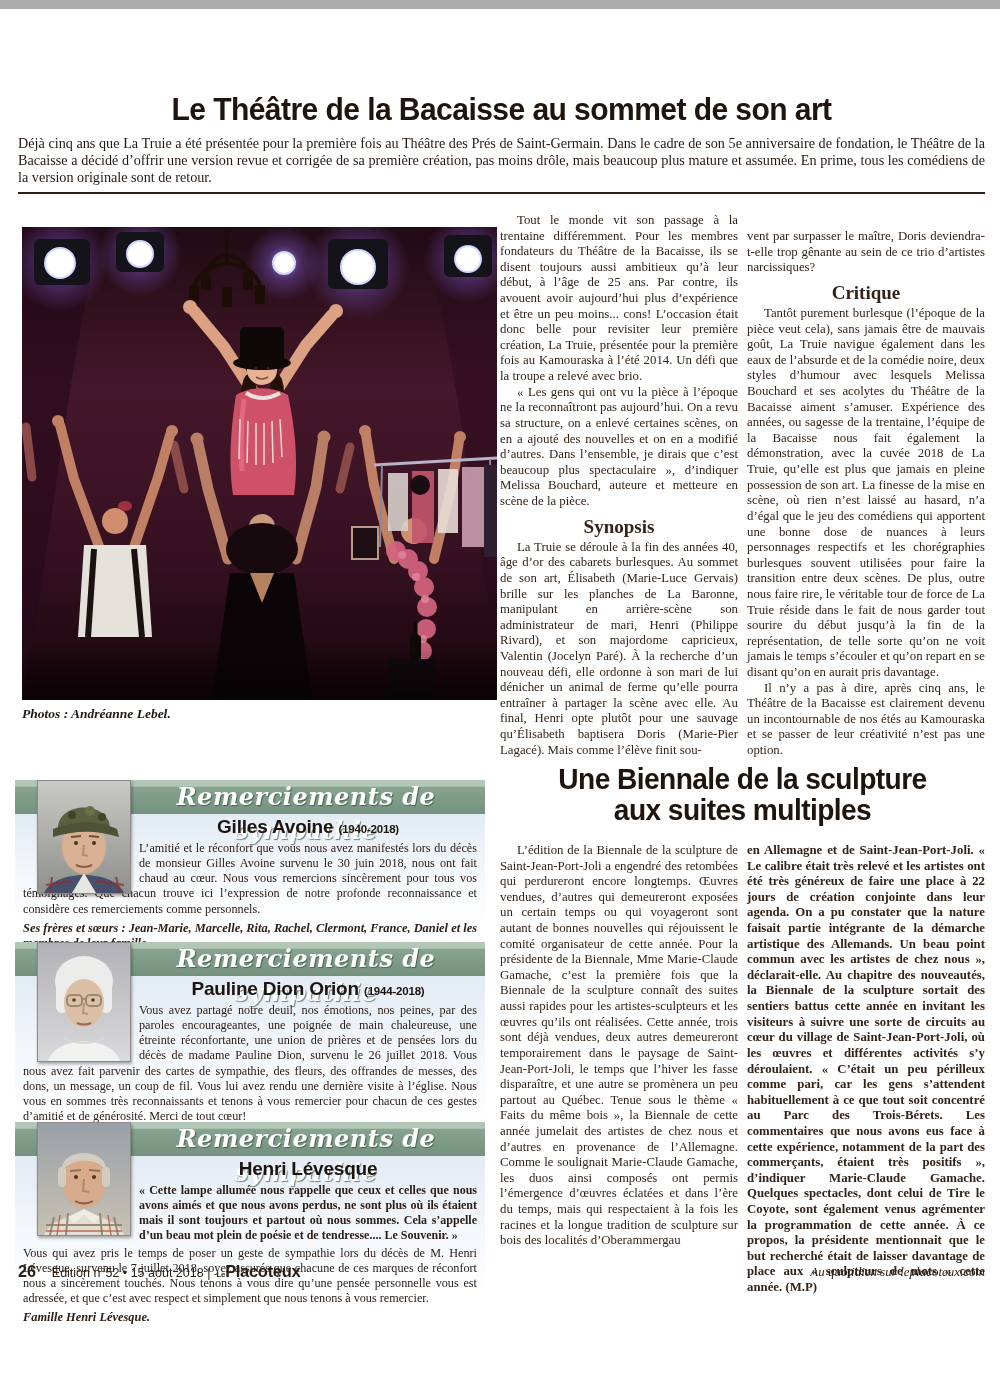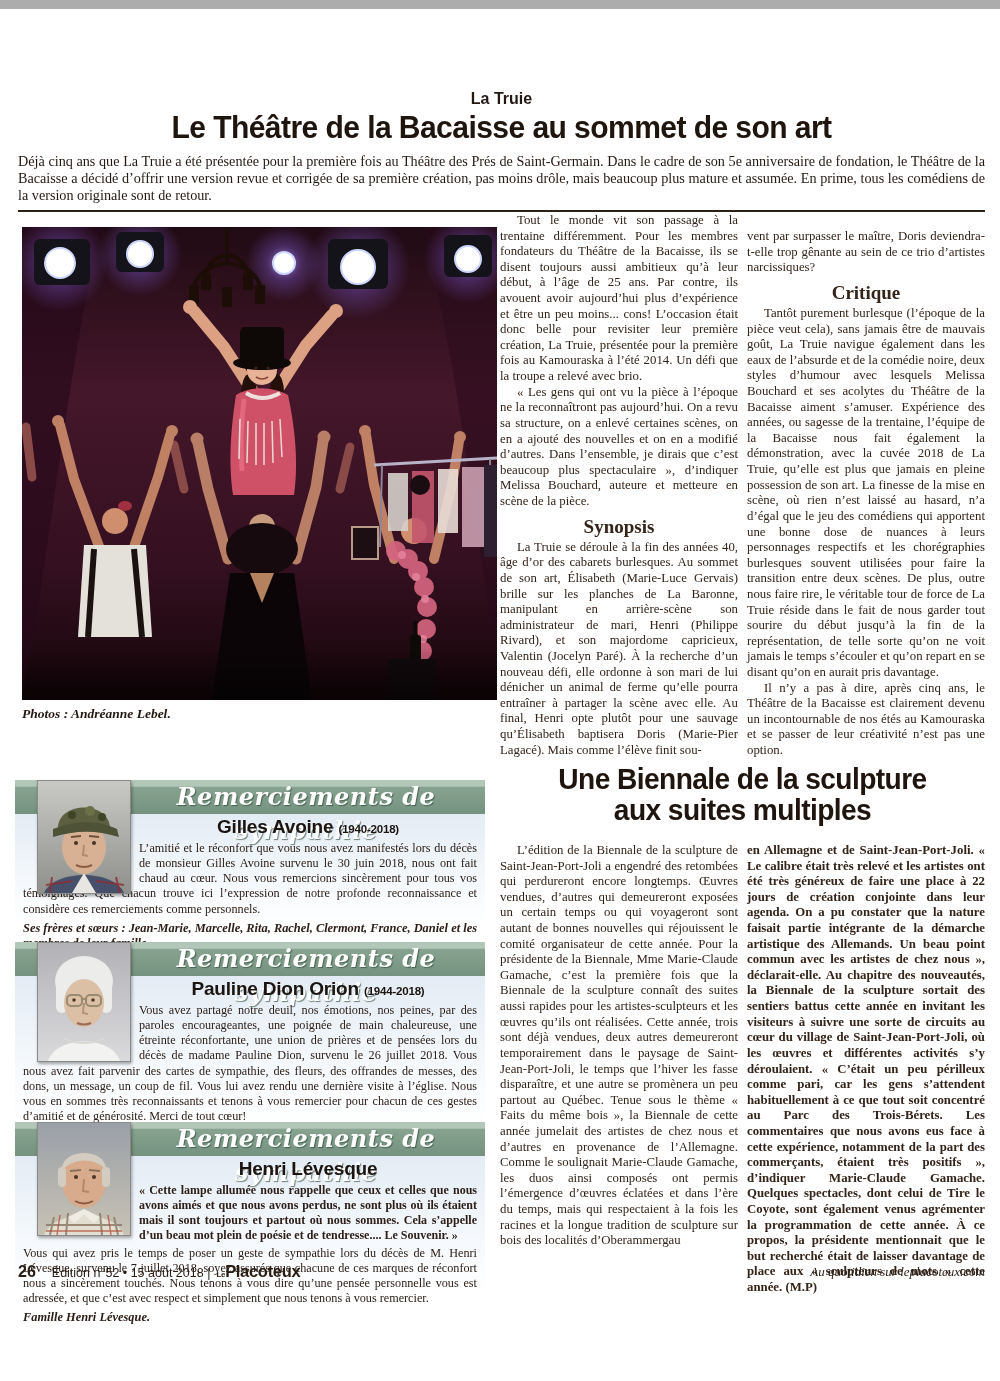--- a/index.html
+++ b/index.html
@@ -75,21 +75,20 @@
   .brand .le{font-size:8px;font-weight:700;vertical-align:baseline;}
   .footer-right{position:absolute;right:15px;top:1264px;font-family:Liberation Serif, serif;
     font-style:italic;font-size:13px;color:#2a1d14;}
 </style>
 </head>
 <body>
 
 <div class="topbar"></div>
 
 <div class="masthead">
-  <div class="kicker">La Truie</div>
   <div class="headline">Le Théâtre de la Bacaisse au sommet de son art</div>
   <div class="lead">Déjà cinq ans que La Truie a été présentée pour la première fois au Théâtre des Prés de Saint-Germain. Dans le cadre de son 5e anniversaire de fondation, le Théâtre de la Bacaisse a décidé d’offrir une version revue et corrigée de sa première création, pas moins drôle, mais beaucoup plus mature et assumée. En prime, tous les comédiens de la version originale sont de retour.</div>
   <hr class="mast-rule">
 </div>
 
 <div class="stage-photo">
   <svg viewBox="0 0 475 473" aria-hidden="true">
     <defs>
       <linearGradient id="bg" x1="0" y1="0" x2="0" y2="1">
         <stop offset="0" stop-color="#200b14"></stop>

